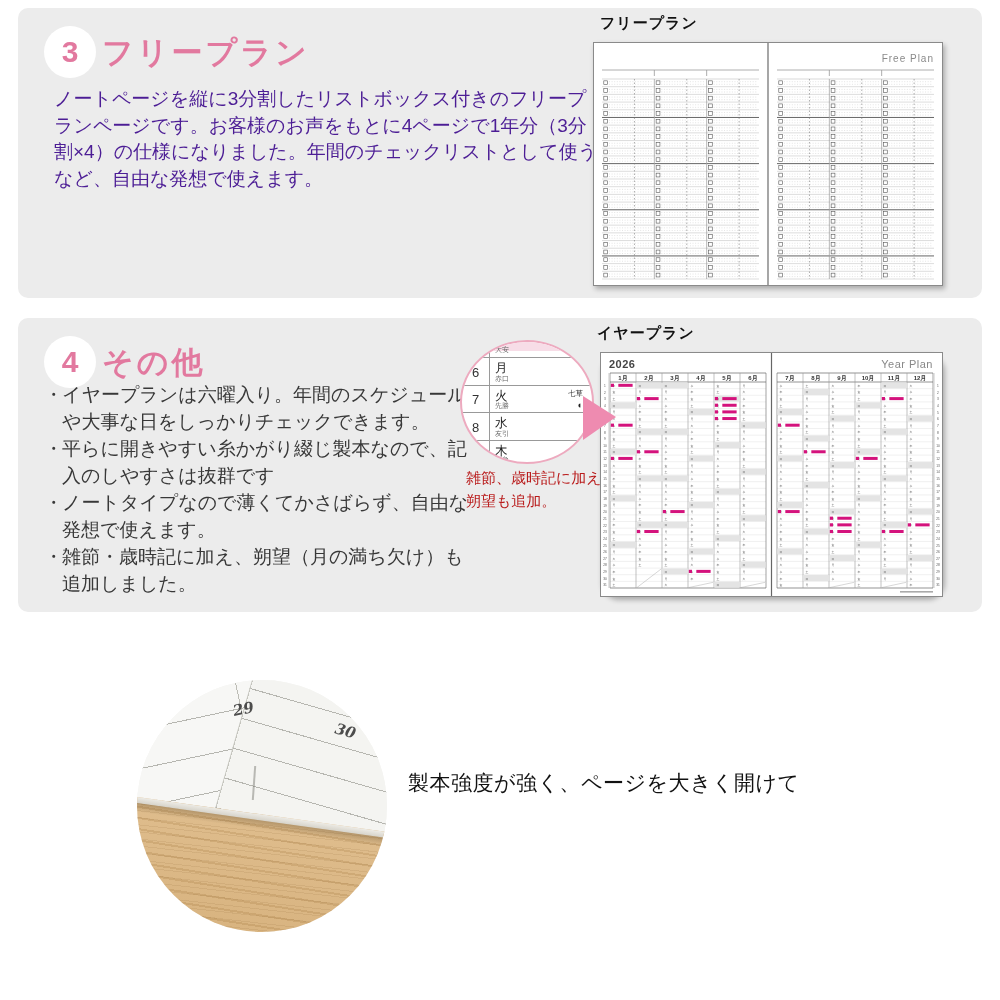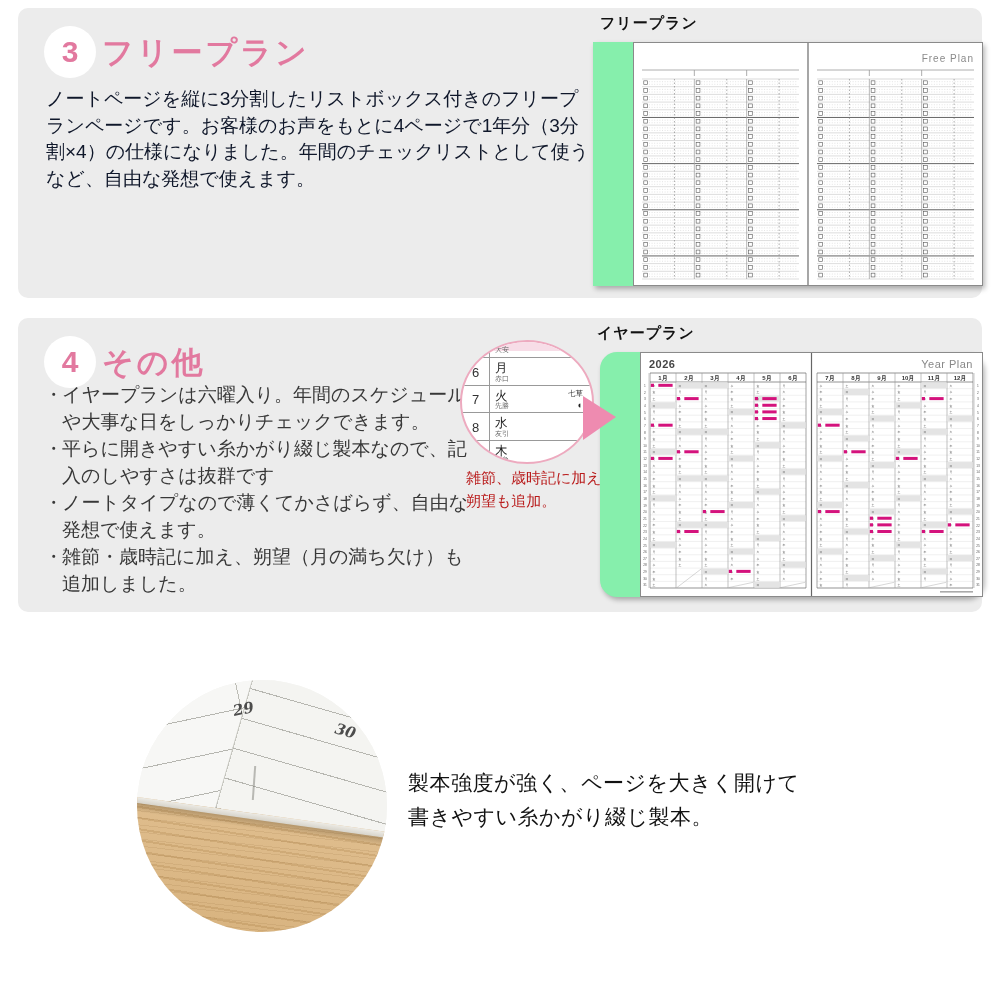--- a/index.html
+++ b/index.html
@@ -10,34 +10,34 @@
   .panel{position:absolute;left:18px;width:964px;background:var(--panel,#ececec);border-radius:10px;}
   #panel3{top:8px;height:290px;}
   #panel4{top:318px;height:294px;}
 
   .badge{position:absolute;left:26px;top:18px;width:52px;height:52px;border-radius:50%;
          background:#fff;display:flex;align-items:center;justify-content:center;}
   .badge span{font-size:30px;font-weight:bold;color:var(--accent,#e2799f);}
   .h-section{position:absolute;left:84px;top:24px;font-size:31px;font-weight:bold;
              color:var(--accent,#e2799f);letter-spacing:3px;}
 
-  .body-text{position:absolute;left:28px;top:78px;width:545px;font-size:19px;line-height:1.4;
-             color:#0f172a;}
+  .body-text{position:absolute;left:36px;top:78px;width:545px;font-size:19px;line-height:1.4;
+             color:#4c1d95;}
 
   .bullets{position:absolute;left:24px;top:64px;width:428px;margin:0;padding:0;list-style:none;
            font-size:19px;line-height:1.42;color:#383838;}
   .bullets li{position:relative;padding-left:20px;margin:0;}
   .bullets .marker{position:absolute;left:2px;top:0;}
 
   
   .img-label{position:absolute;font-size:15px;font-weight:bold;color:#111;letter-spacing:1px;}
   #freeplan-label{left:600px;top:14px;}
   #yearplan-label{left:597px;top:324px;}
 
-  .art{position:absolute;background:#86efac;box-shadow:2px 3px 5px rgba(0,0,0,.28);padding-left:40px;}
+  .art{position:absolute;background:#7dd3fc;box-shadow:2px 3px 5px rgba(0,0,0,.28);}
   #freeplan-art{left:593px;top:42px;width:350px;height:244px;}
   #yearplan-art{left:600px;top:352px;width:343px;height:245px;border-radius:17px;}
   .art svg{display:block;}
 
   
   #callout{position:absolute;left:460px;top:340px;width:134px;height:124px;border-radius:50%;
            border:2px solid #edaabf;background:#fff;overflow:hidden;box-sizing:border-box;z-index:3;}
   #callout .vline{position:absolute;left:27px;top:0;bottom:0;width:1px;background:#9a9a9a;}
   .c-band{position:absolute;left:0;right:0;top:0;height:9px;background:#f7dde7;}
   .c-row{position:absolute;left:0;right:0;}
@@ -1434,16 +1434,15 @@
   <div id="photo">
     <div class="page-l"></div>
     <div class="page-r"></div>
     <span class="photo-num" id="n29">29</span>
     <span class="photo-num" id="n30">30</span>
     <div class="spine"></div>
     <div class="wood"></div>
   </div>
   <div id="binding-note">
     <div>製本強度が強く、ページを大きく開けて</div>
-    <div>書きやすい糸かがり綴じ製本。</div>
   </div>
 
 </div>
 
 </body></html>

